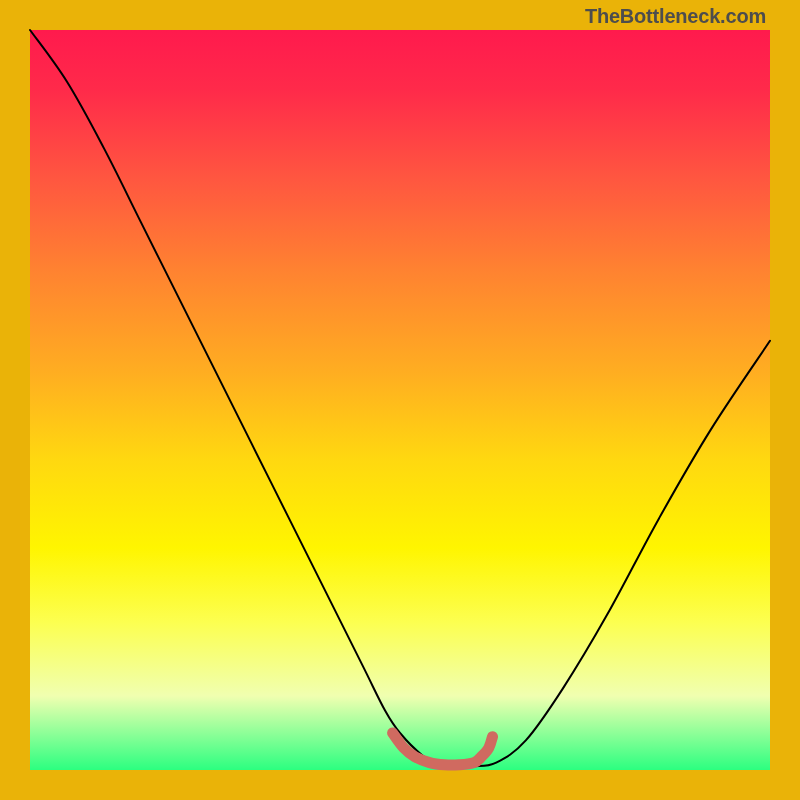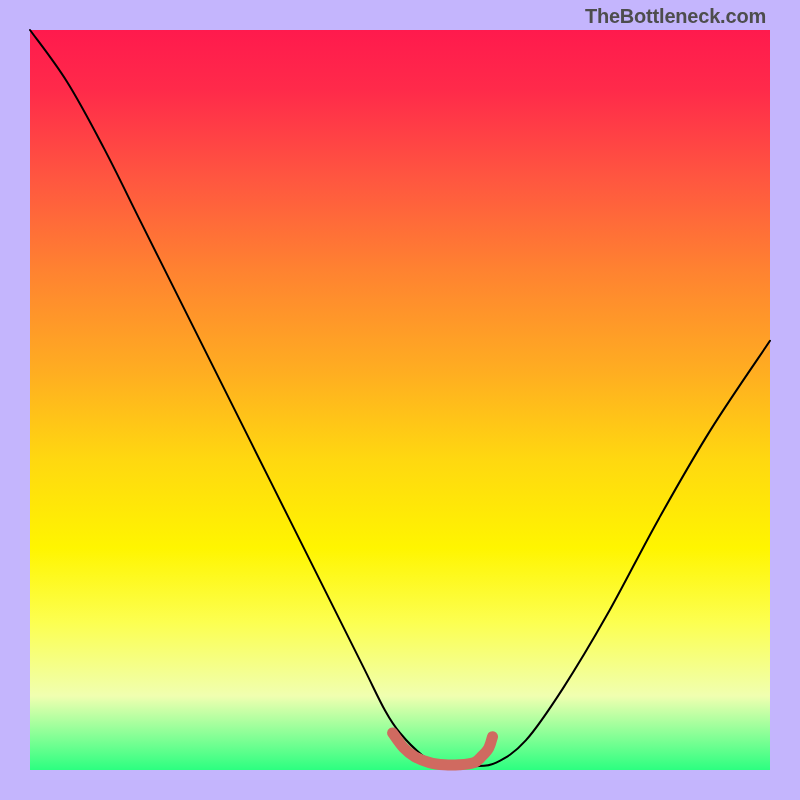--- a/index.html
+++ b/index.html
@@ -1,21 +1,21 @@
 <!DOCTYPE html>
 <html><head>
 <meta charset="utf-8">
 <style>
   * { margin: 0; padding: 0; box-sizing: border-box; }
   html, body { width: 800px; height: 800px; overflow: hidden; background: #000; }
   .frame {
     position: relative;
     width: 800px;
     height: 800px;
-    background: #c4b5fd;
+    background: #eab308;
   }
   .plot-area {
     position: absolute;
     left: 30px;
     top: 30px;
     width: 740px;
     height: 740px;
     background: linear-gradient(to bottom,
       #ff1a4d 0%,
       #ff2a4a 8%,

